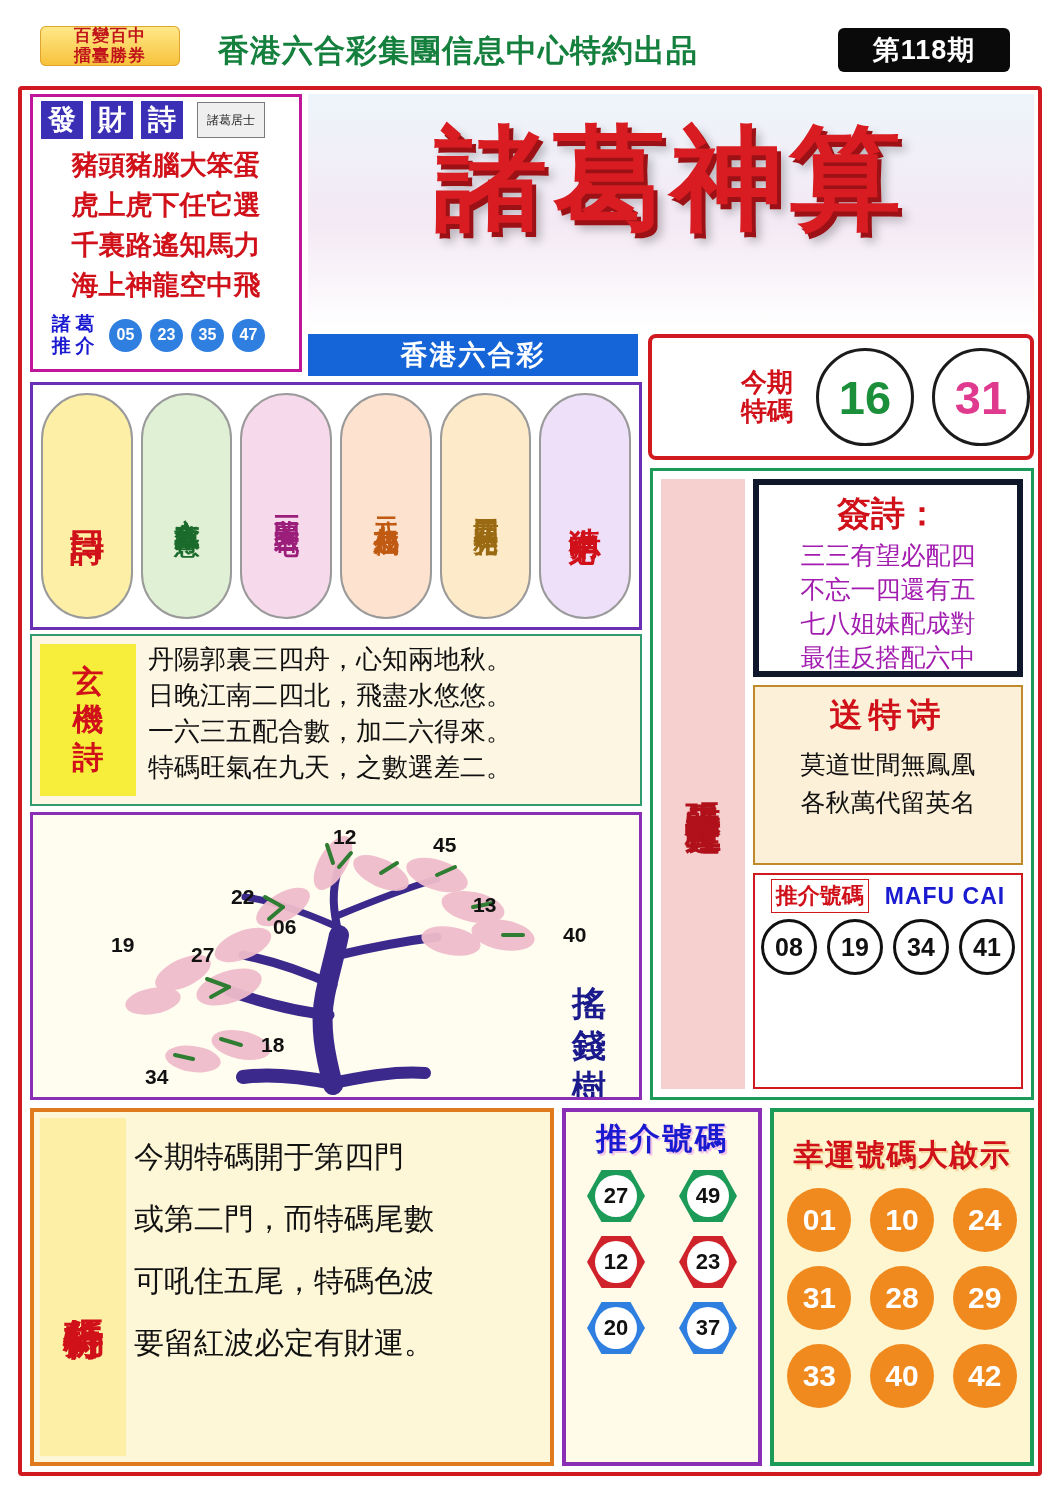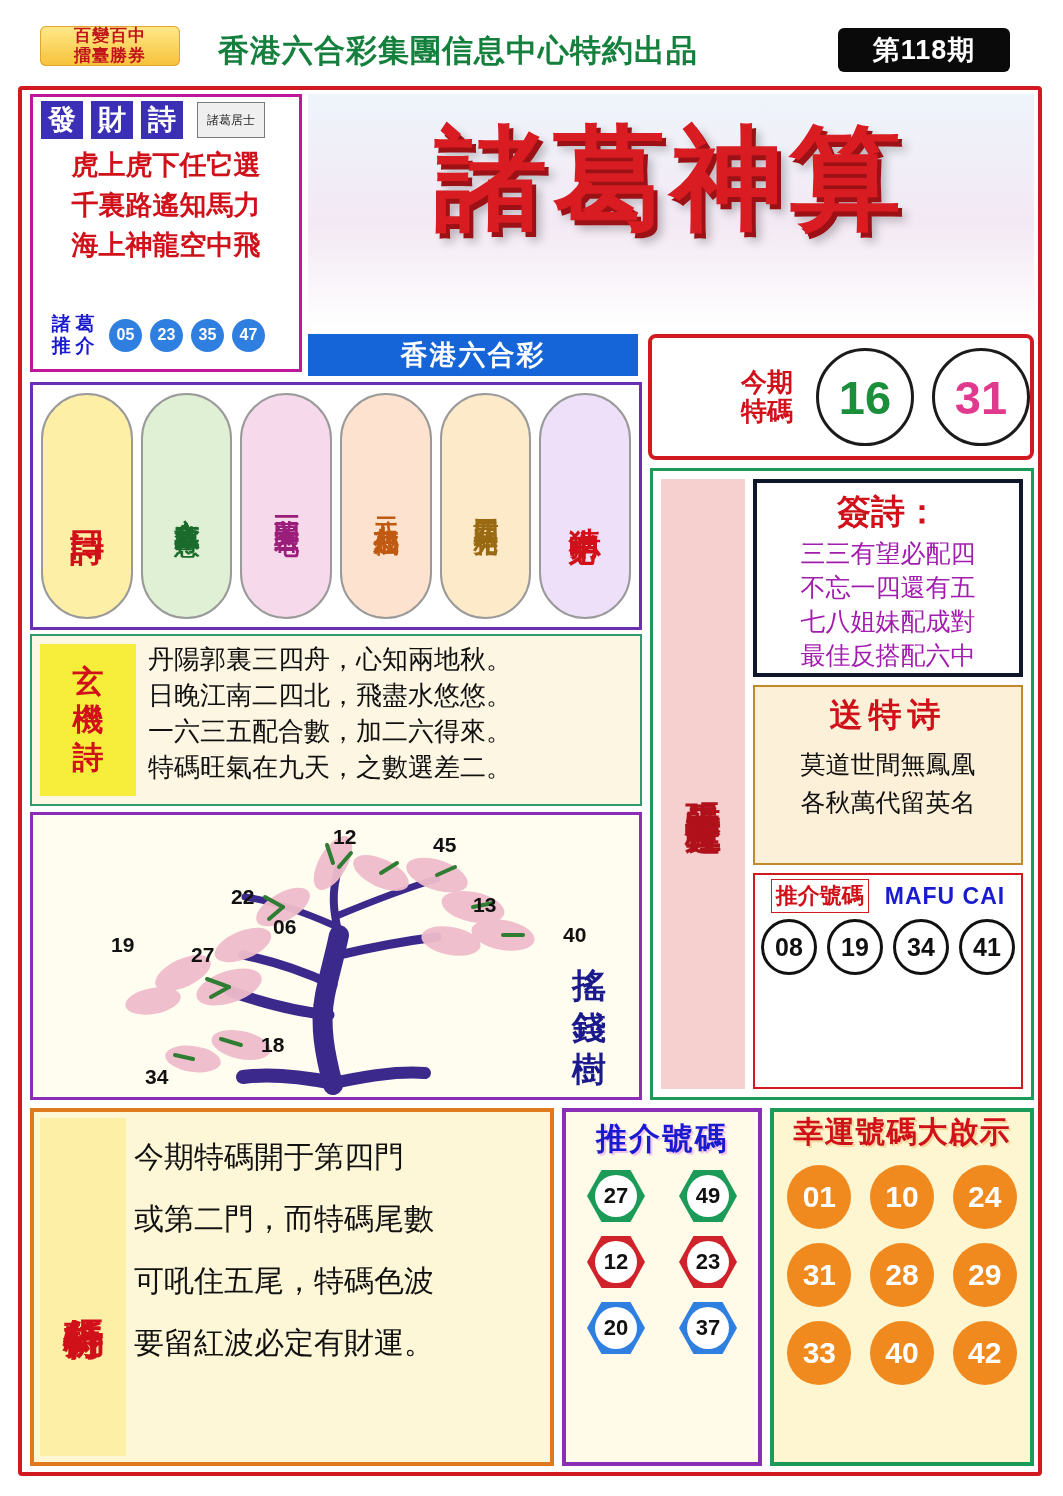--- a/index.html
+++ b/index.html
@@ -185,21 +185,21 @@
   .tree-box{
     position:absolute;left:8px;top:722px;width:612px;height:288px;
     border:3px solid #8a2fb5;background:#fffdf0;box-sizing:border-box;
     overflow:hidden;
   }
   .tree-num{
     position:absolute;color:#111;font-size:21px;font-weight:bold;
     font-family:"Liberation Sans",sans-serif;
   }
   .tree-caption{
-    position:absolute;right:22px;top:150px;width:56px;
+    position:absolute;right:22px;top:168px;width:56px;
     color:#1a1a8c;font-size:34px;line-height:42px;font-weight:bold;
     text-align:center;font-family:"Liberation Serif",serif;
   }
 
   
   .right-col{
     position:absolute;left:628px;top:378px;width:384px;height:632px;
     border:3px solid #1b9b57;background:#ffffff;box-sizing:border-box;
     display:flex;
   }
@@ -207,21 +207,21 @@
     width:86px;margin:8px;background:#f6cfcf;
     display:flex;align-items:center;justify-content:center;
     color:#b0111a;font-weight:bold;font-family:"Liberation Serif",serif;
   }
   .zhang-strip span{
     writing-mode:vertical-rl;text-orientation:upright;
     font-size:36px;line-height:46px;letter-spacing:2px;
   }
   .right-inner{flex:1;padding:8px 8px 8px 0;display:flex;flex-direction:column;gap:8px;}
   .sign-box{
-    border:4px solid #0f172a;background:#ffffff;padding:6px 8px;
+    border:6px solid #0f172a;background:#ffffff;padding:6px 8px;
     height:198px;box-sizing:border-box;
   }
   .sign-title{
     color:#d0111a;font-size:34px;font-weight:bold;text-align:center;
     font-family:"Liberation Serif",serif;margin-bottom:2px;
   }
   .sign-lines{
     color:#a21caf;font-size:25px;line-height:34px;text-align:center;
     font-family:"Liberation Serif",serif;
   }
@@ -306,21 +306,21 @@
   }
   .hex .inner{
     width:42px;height:42px;border-radius:50%;background:#ffffff;
     display:flex;align-items:center;justify-content:center;
   }
   .hex.g{background:#1b9b57;}
   .hex.r{background:#d0222a;}
   .hex.b{background:#2f7fe0;}
   .lucky{
     flex:1;border:4px solid #1b9b57;background:#fdf6d0;
-    box-sizing:border-box;padding:0 4px;
+    box-sizing:border-box;padding:23px 4px;
   }
   .lucky-title{
     color:#d0111a;font-size:30px;font-weight:bold;text-align:center;
     letter-spacing:1px;font-family:"Liberation Serif",serif;
     text-shadow:2px 2px 0 #f6d9a0;margin-bottom:12px;
   }
   .lucky-grid{display:flex;flex-direction:column;gap:14px;}
   .lucky-row{display:flex;justify-content:space-around;}
   .lucky-ball{
     width:64px;height:64px;border-radius:50%;
@@ -346,20 +346,21 @@
   <div class="frame">
 
     <div class="poem-box">
       <div class="poem-title-row">
         <div class="ptchar">發</div>
         <div class="ptchar c2">財</div>
         <div class="ptchar">詩</div>
         <div class="ptsmall">諸葛居士</div>
       </div>
       <div class="poem-lines">
+        <div>豬頭豬腦大笨蛋</div>
         <div>虎上虎下任它選</div>
         <div>千裏路遙知馬力</div>
         <div>海上神龍空中飛</div>
       </div>
       <div class="poem-foot">
         <div class="pf-label">諸&nbsp;葛<br>推&nbsp;介</div>
         <div class="pf-nums">
           <div class="pf-num">05</div>
           <div class="pf-num">23</div>
           <div class="pf-num">35</div>

